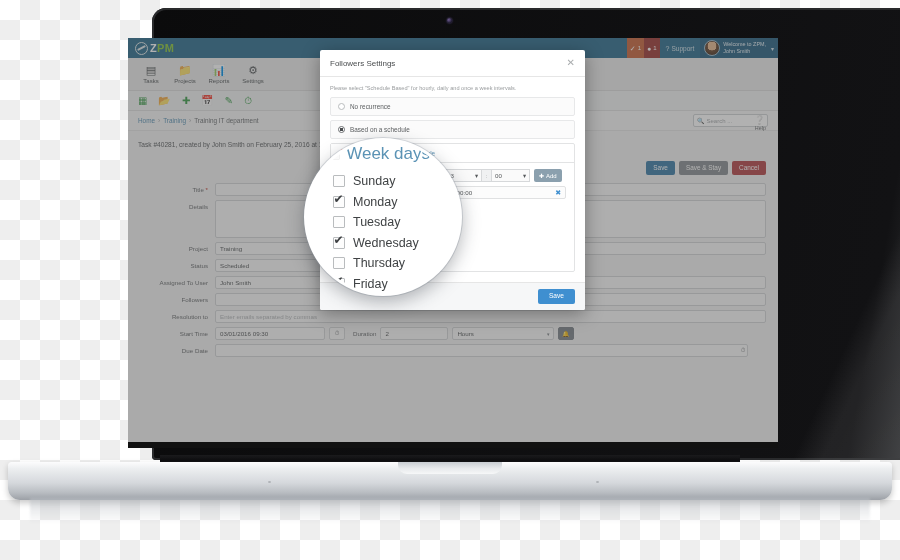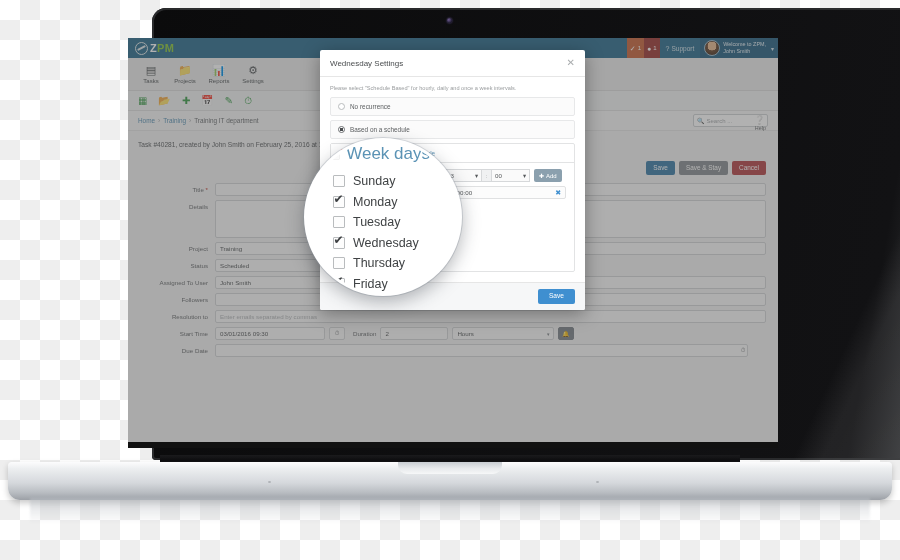--- a/index.html
+++ b/index.html
@@ -390,21 +390,21 @@
       </div>
 
     </div>
 
     <div class="scrim"></div>
     <div class="bottomband"></div>
 
     <div class="modal">
 
       <div class="modal-head">
-        <span class="modal-title">Wednesday Settings</span>
+        <span class="modal-title">Followers Settings</span>
         <span class="modal-x">✕</span>
       </div>
 
       <div class="modal-body">
         <div class="hint">Please select "Schedule Based" for hourly, daily and once a week intervals.</div>
 
         <div class="optrow">
           <span class="radio"></span>
           <span class="optlabel">No recurrence</span>
         </div>

